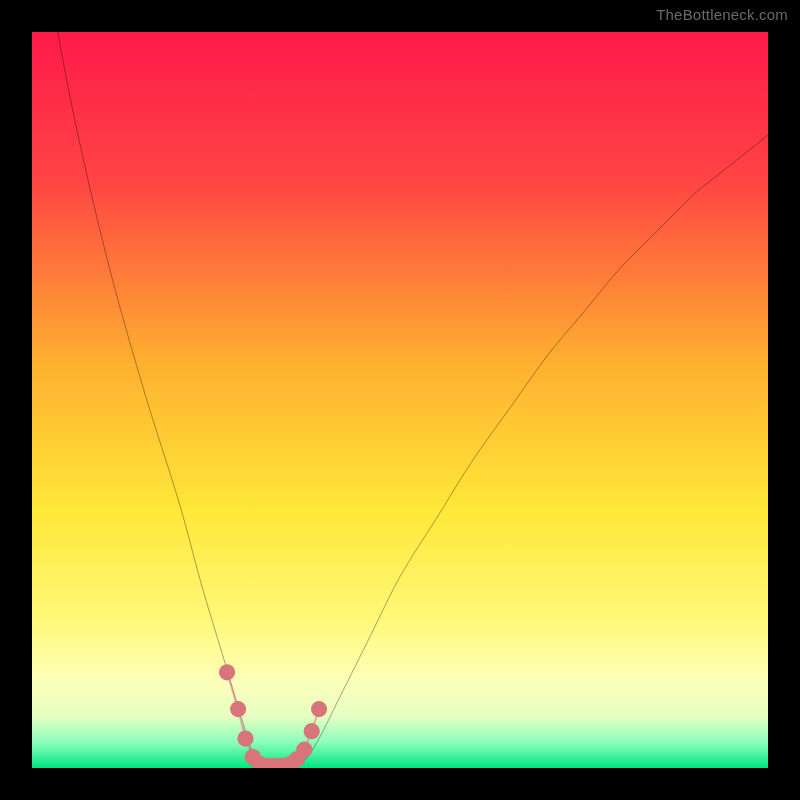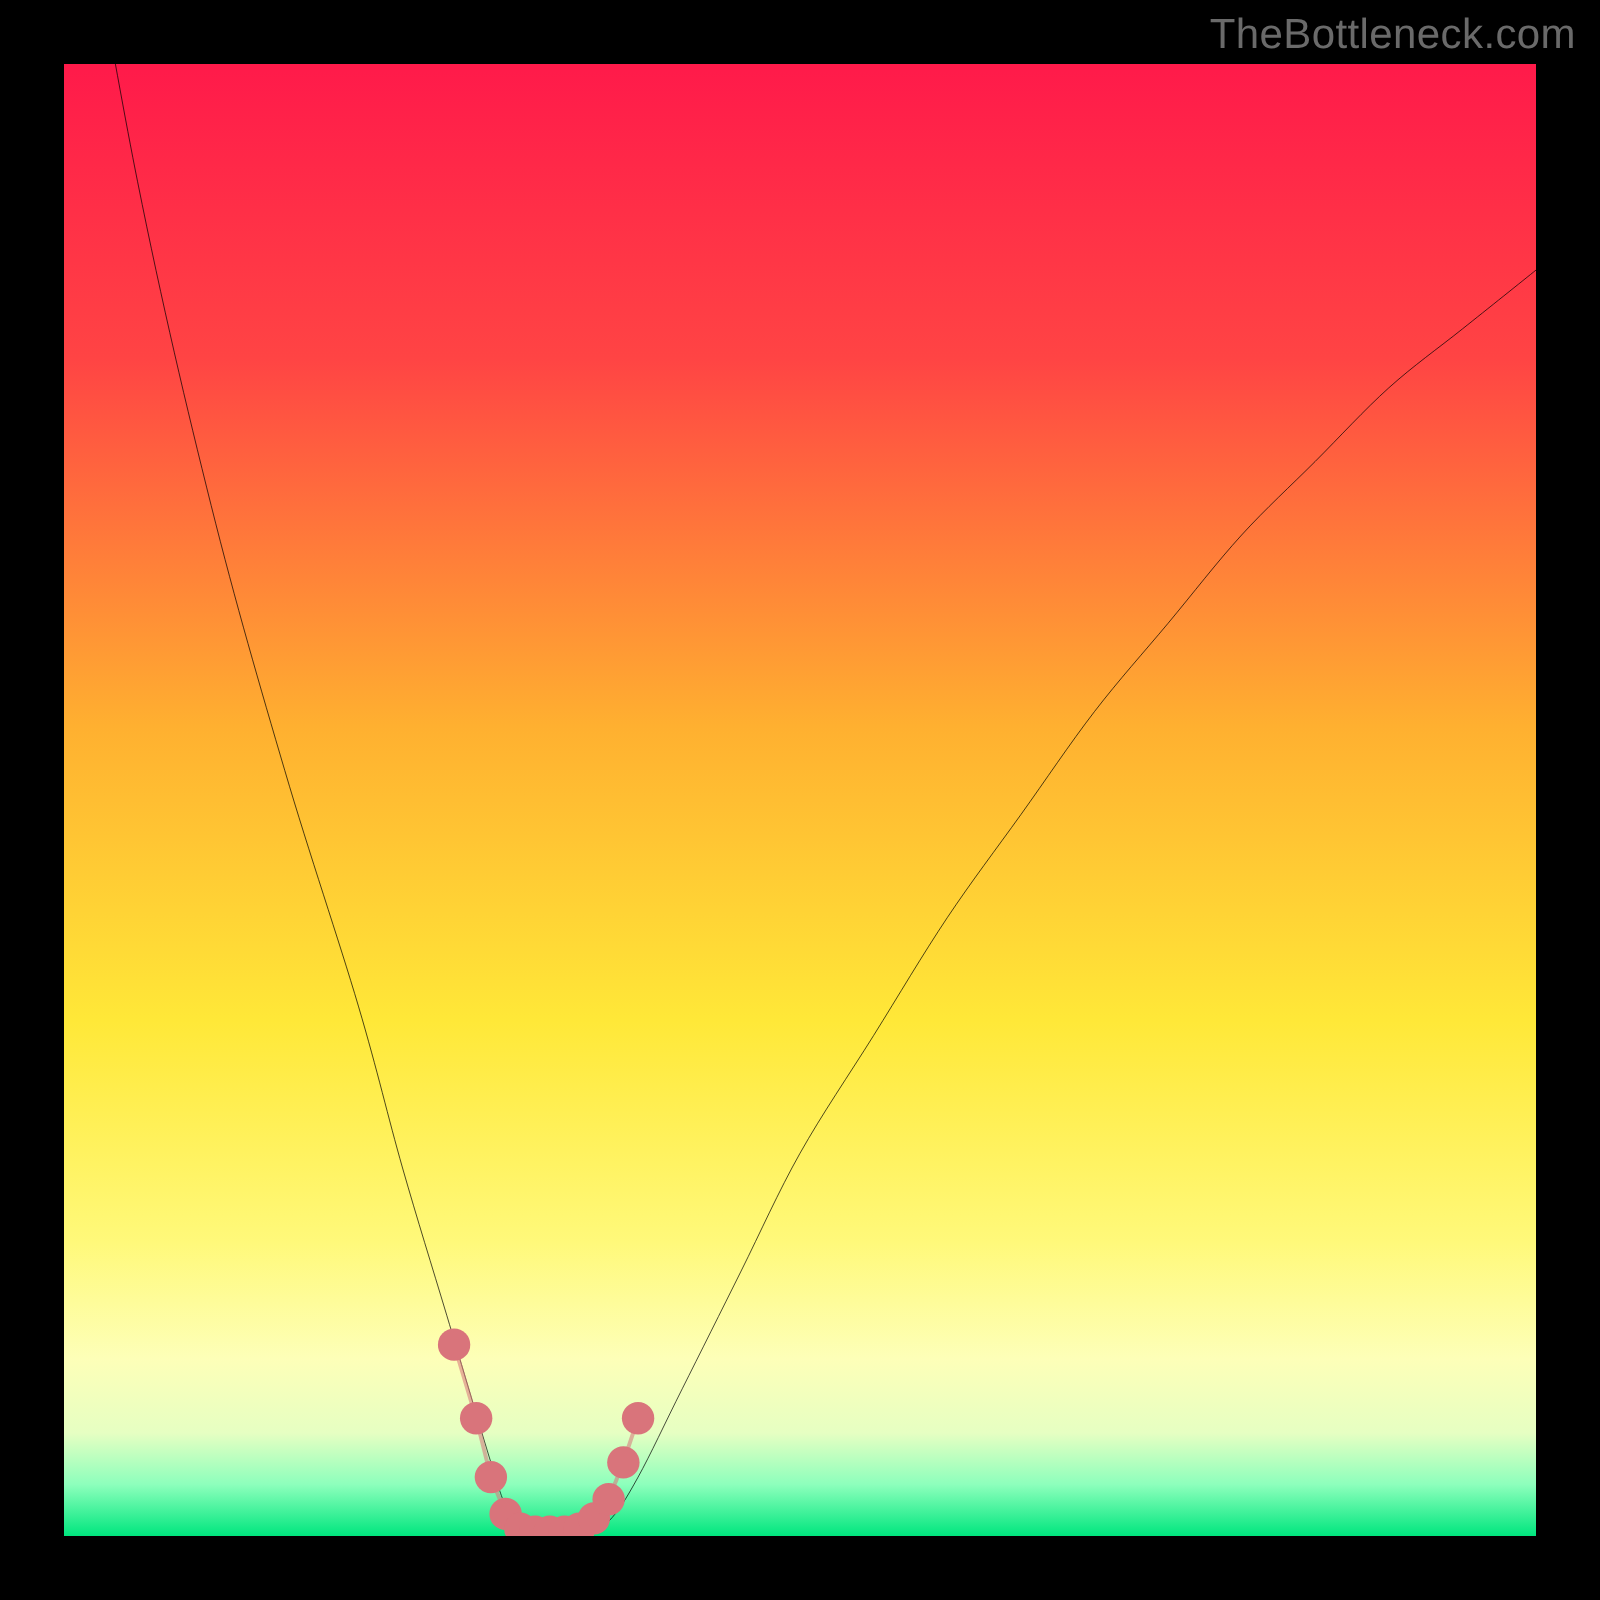--- a/index.html
+++ b/index.html
@@ -32,21 +32,21 @@
     left: 0;
     top: 0;
     width: 100%;
     height: 100%;
   }
   .watermark {
     position: absolute;
     top: 6px;
     right: 12px;
     color: #6a6a6a;
-    font-size: 21px;
+    font-size: 15px;
     letter-spacing: 0.2px;
     font-weight: 400;
     user-select: none;
   }
   svg.curve {
     position: absolute;
     left: 0;
     top: 0;
     width: 100%;
     height: 100%;

